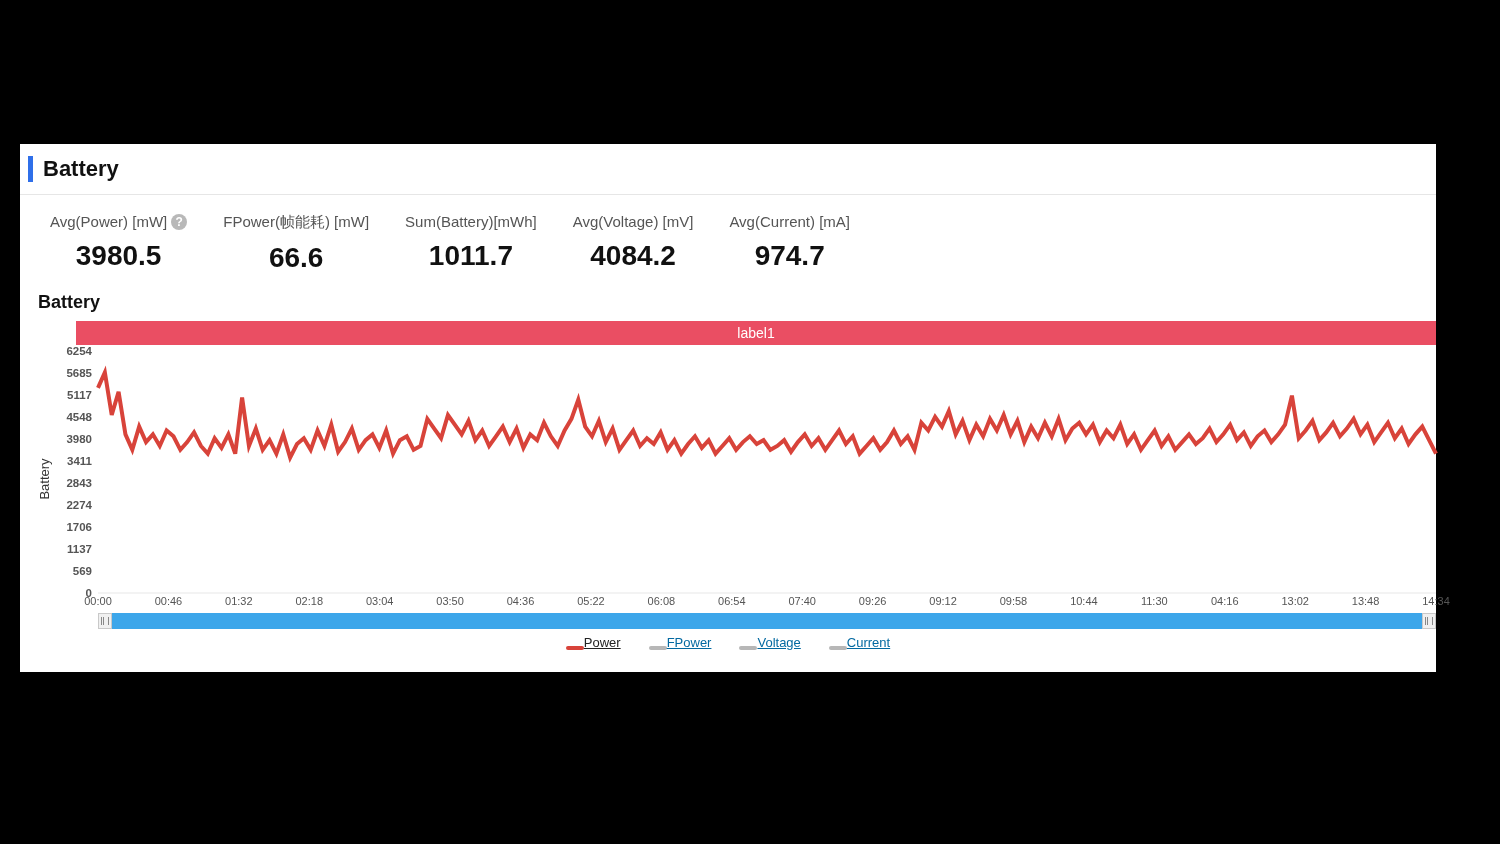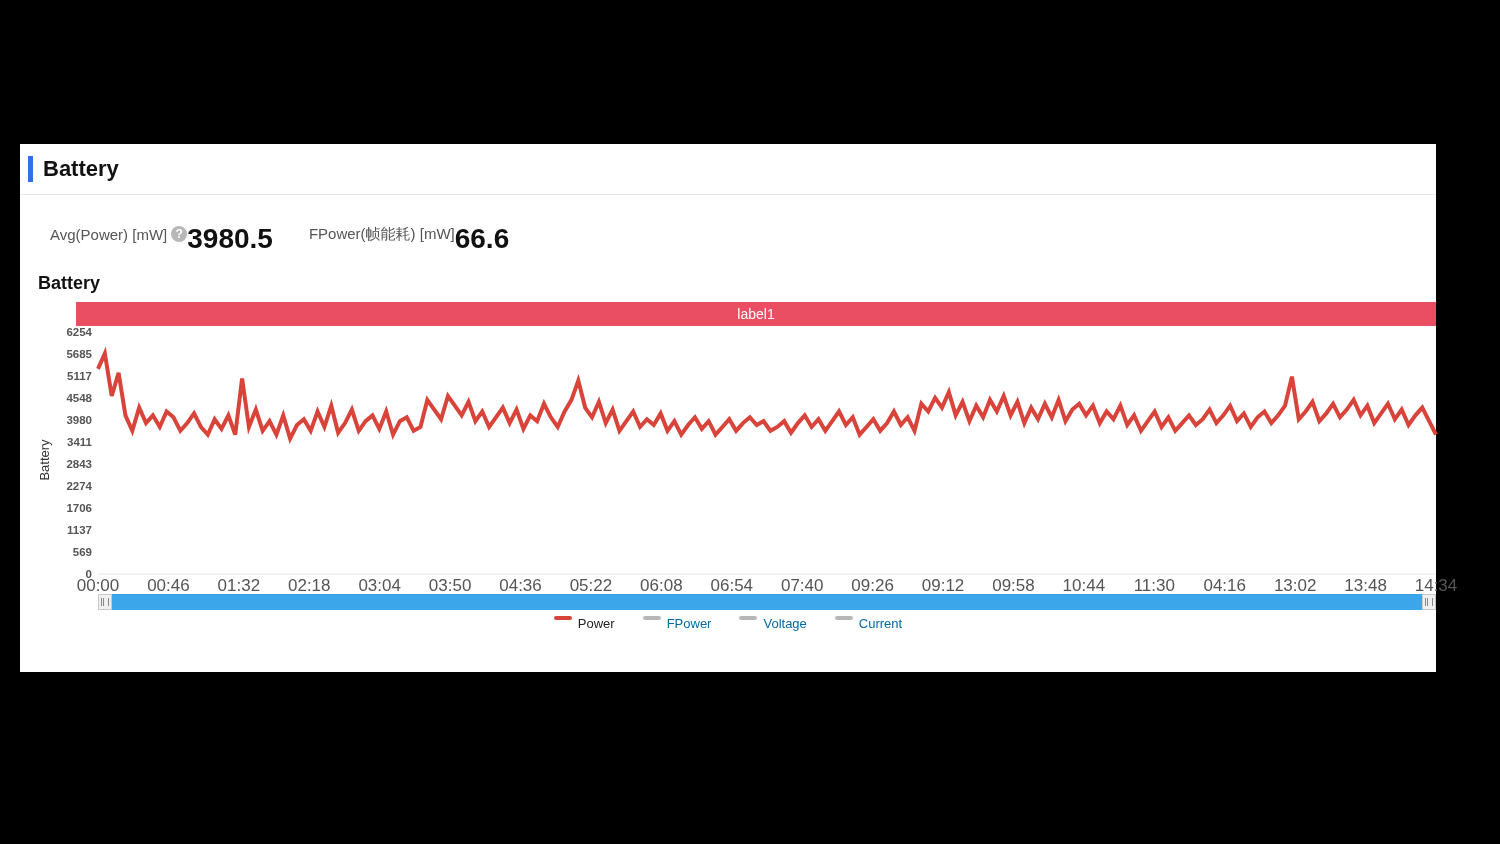--- a/index.html
+++ b/index.html
@@ -40,21 +40,21 @@
     font-size: 22px;
     font-weight: 700;
     color: #111;
   }
   .metrics-row {
     display: flex;
     padding: 18px 12px 12px 12px;
   }
   .metric {
     display: flex;
-    flex-direction: row;
+    flex-direction: column;
     align-items: center;
     padding: 0 18px;
   }
   .metric-label {
     font-size: 15px;
     color: #555;
     display: flex;
     align-items: center;
     white-space: nowrap;
   }
@@ -147,21 +147,21 @@
   .x-ticks {
     position: absolute;
     left: 42px;
     right: 0;
     bottom: 0;
     height: 18px;
   }
   .x-tick {
     position: absolute;
     top: 0;
-    font-size: 17px;
+    font-size: 11px;
     color: #555;
     transform: translateX(-50%);
     white-space: nowrap;
   }
   .scrub-row {
     position: relative;
     margin: 0 0 0 78px;
     height: 16px;
     display: flex;
     align-items: stretch;
@@ -196,23 +196,23 @@
   .legend-row {
     display: flex;
     align-items: center;
     justify-content: center;
     gap: 28px;
     padding: 6px 0 0 0;
     font-size: 13px;
   }
   .legend-item {
     display: flex;
-    align-items: flex-start;
-    gap: 6px;
+    align-items: flex-end;
     cursor: pointer;
+    text-decoration: underline;
   }
   .legend-swatch {
     width: 18px;
     height: 4px;
     border-radius: 2px;
   }
   .legend-off {
     color: #0369a1;
   }
 </style>
@@ -228,20 +228,32 @@
     </div>
 
     <div class="metrics-row" id="metrics-row">
         <div class="metric">
           <div class="metric-label">Avg(Power) [mW]<span class="help-icon">?</span></div>
           <div class="metric-value">3980.5</div>
         </div>
         <div class="metric">
           <div class="metric-label">FPower(帧能耗) [mW]</div>
           <div class="metric-value">66.6</div>
+        </div>
+        <div class="metric">
+          <div class="metric-label">Sum(Battery)[mWh]</div>
+          <div class="metric-value">1011.7</div>
+        </div>
+        <div class="metric">
+          <div class="metric-label">Avg(Voltage) [mV]</div>
+          <div class="metric-value">4084.2</div>
+        </div>
+        <div class="metric">
+          <div class="metric-label">Avg(Current) [mA]</div>
+          <div class="metric-value">974.7</div>
         </div>
       </div>
 
     <div class="chart-title">Battery</div>
 
     <div class="label-bar">label1</div>
 
     <div class="chart-wrap">
       <div class="y-axis-title">Battery</div>
       <div class="plot">

